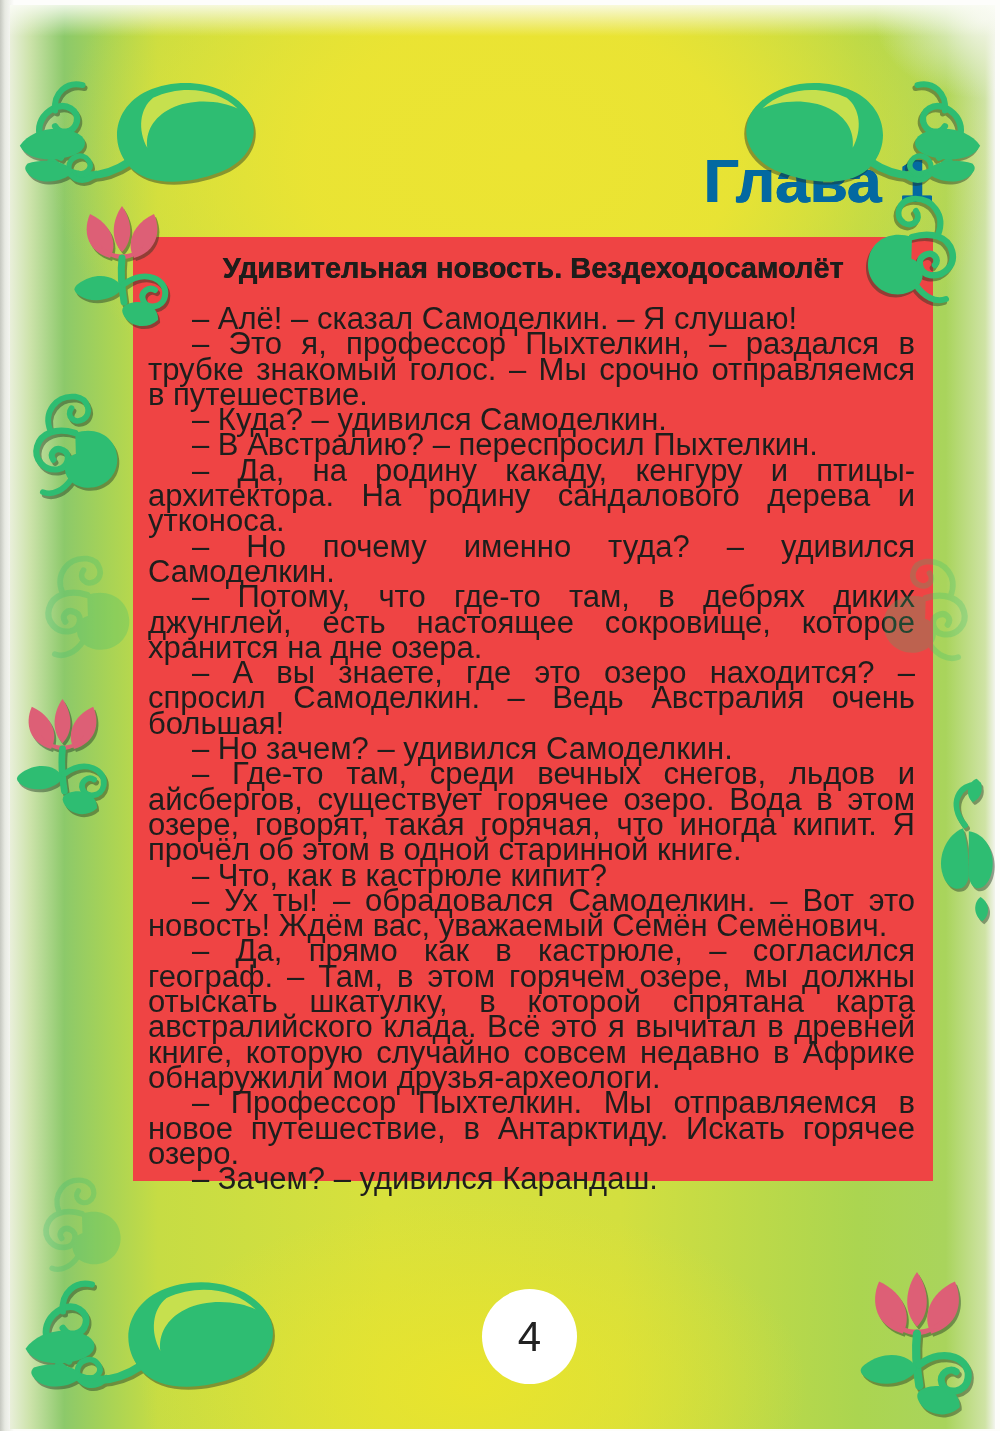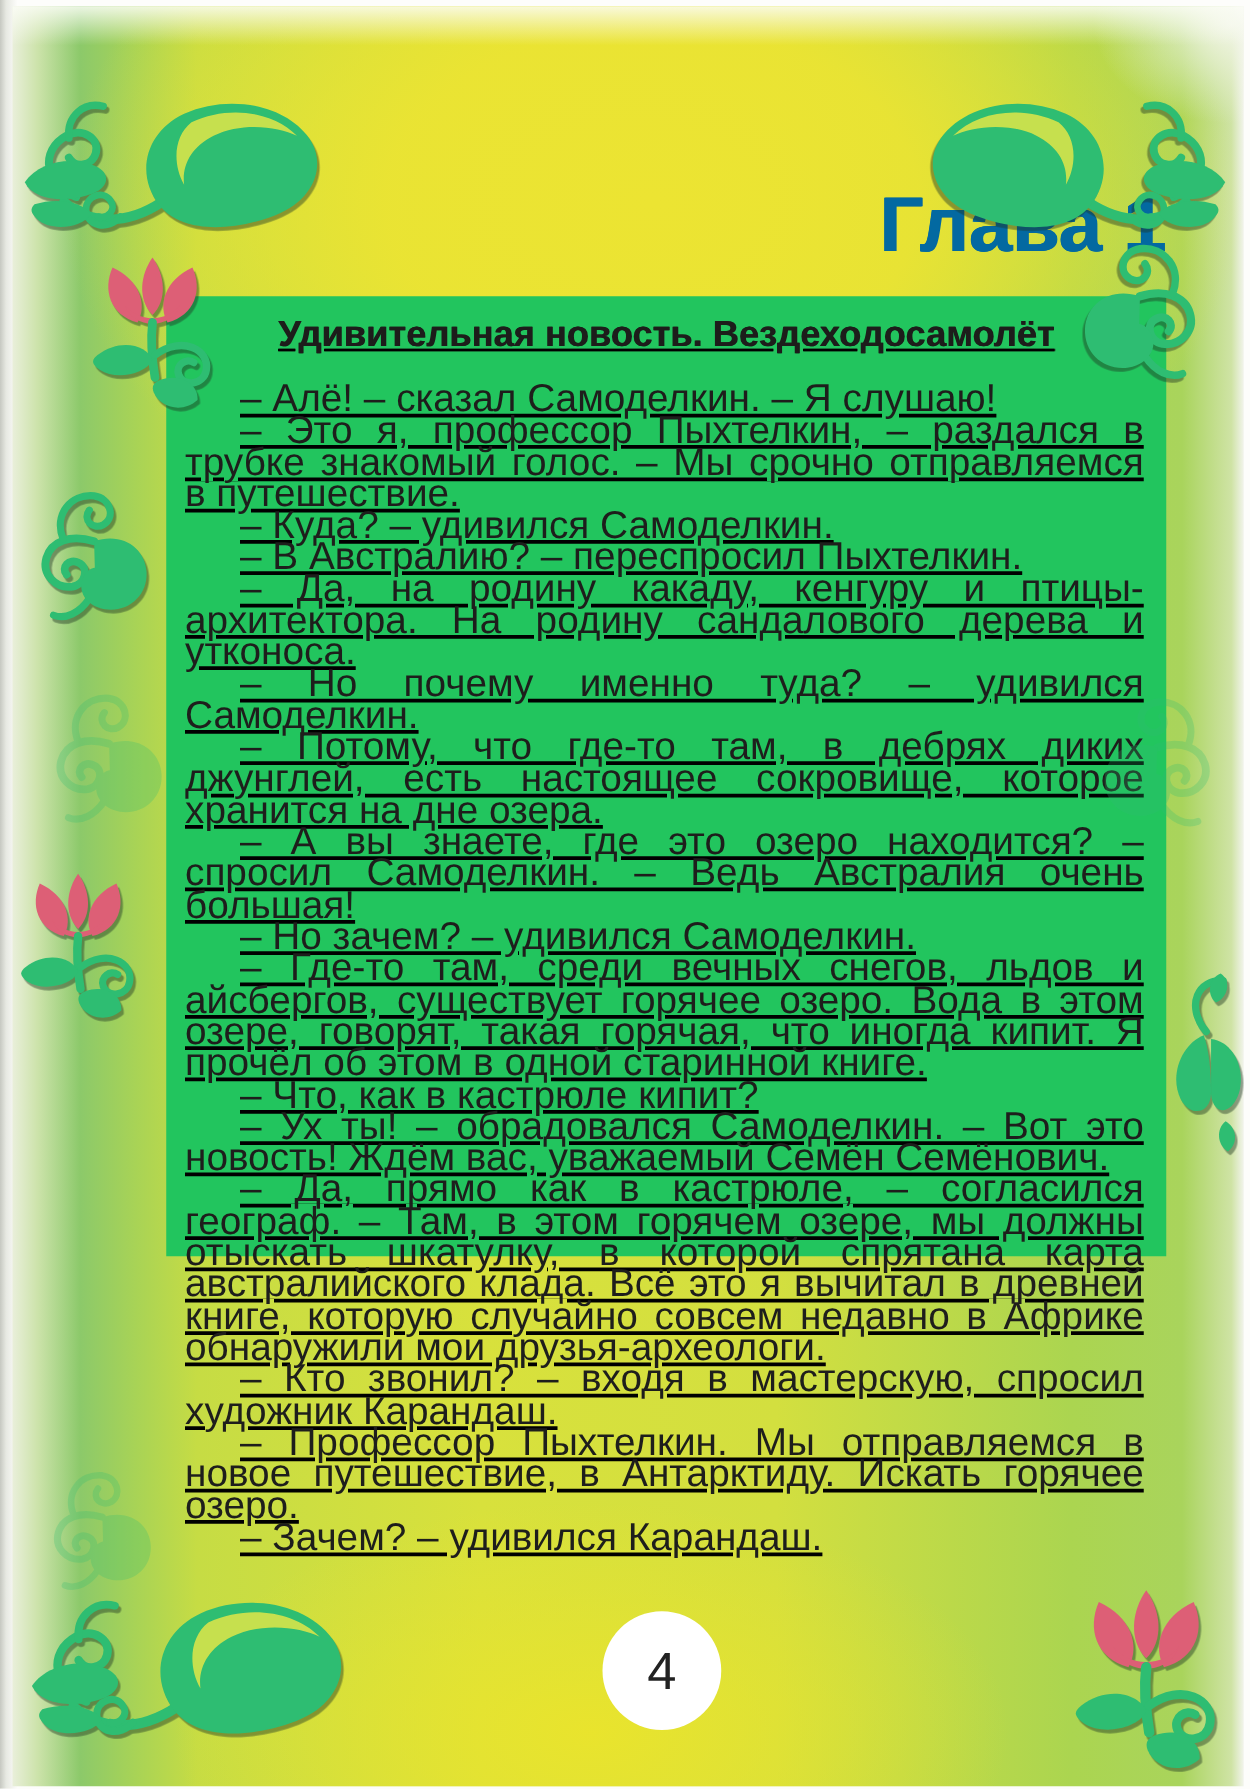--- a/index.html
+++ b/index.html
@@ -23,23 +23,22 @@
       radial-gradient(ellipse 34% 13% at 47% 97%, rgba(234,228,44,.95), rgba(234,228,44,0) 100%),
       linear-gradient(90deg,#e9efda 0%,#cde3ab 2%,#8cc96a 5.5%,#a8d356 10%,#c6dc44 15%,#d8e13c 38%,#d3df3f 62%,#abd550 86%,#a9d45c 95%,#cfe3a5 99%,#f2f4ec 100%);
   }
   .chapter-title{
     position:absolute;left:133px;top:148px;width:800px;
     text-align:right;font-size:62px;line-height:66px;font-weight:bold;
     color:#0369a1;letter-spacing:0;
     text-shadow:.7px 0 currentColor,-.3px 0 currentColor;
   }
   .content-panel{
-    position:absolute;left:133px;top:237px;width:800px;height:768px;
-    background:#22c55e;
-    text-decoration:underline;
+    position:absolute;left:133px;top:237px;width:800px;height:944px;
+    background:#ef4444;
   }
   .section-title{
     margin:15px 10px 0 10px;text-align:center;
     font-size:29px;font-weight:bold;color:#1d1d1b;
     text-shadow:.5px 0 currentColor;
   }
   .body-text{
     margin:21px 18px 0 15px;
     font-size:31px;line-height:25.3px;color:#1e1e1c;
     text-align:justify;
@@ -121,21 +120,20 @@
     <p>– В Австралию? – переспросил Пыхтелкин.</p>
     <p>– Да, на родину какаду, кенгуру и птицы-архитектора. На родину сандалового дерева и утконоса.</p>
     <p>– Но почему именно туда? – удивился Самоделкин.</p>
     <p>– Потому, что где-то там, в дебрях диких джунглей, есть настоящее сокровище, которое хранится на дне озера.</p>
     <p>– А вы знаете, где это озеро находится? – спросил Самоделкин. – Ведь Австралия очень большая!</p>
     <p>– Но зачем? – удивился Самоделкин.</p>
     <p>– Где-то там, среди вечных снегов, льдов и айсбергов, существует горячее озеро. Вода в этом озере, говорят, такая горячая, что иногда кипит. Я прочёл об этом в одной старинной книге.</p>
     <p>– Что, как в кастрюле кипит?</p>
     <p>– Ух ты! – обрадовался Самоделкин. – Вот это новость! Ждём вас, уважаемый Семён Семёнович.</p>
     <p>– Да, прямо как в кастрюле, – согласился географ. – Там, в этом горячем озере, мы должны отыскать шкатулку, в которой спрятана карта австралийского клада. Всё это я вычитал в древней книге, которую случайно совсем недавно в Африке обнаружили мои друзья-археологи.</p>
-    <p>– Кто звонил? – входя в мастерскую, спросил художник Карандаш.</p>
     <p>– Профессор Пыхтелкин. Мы отправляемся в новое путешествие, в Антарктиду. Искать горячее озеро.</p>
     <p>– Зачем? – удивился Карандаш.</p>
   </div>
 </div>
 
 <div class="orn" style="left:10px;top:70px;width:255px;height:135px;">
   <svg viewBox="0 0 260 135">
       <use href="#sym-leaf"></use>
     </svg>
 </div>

